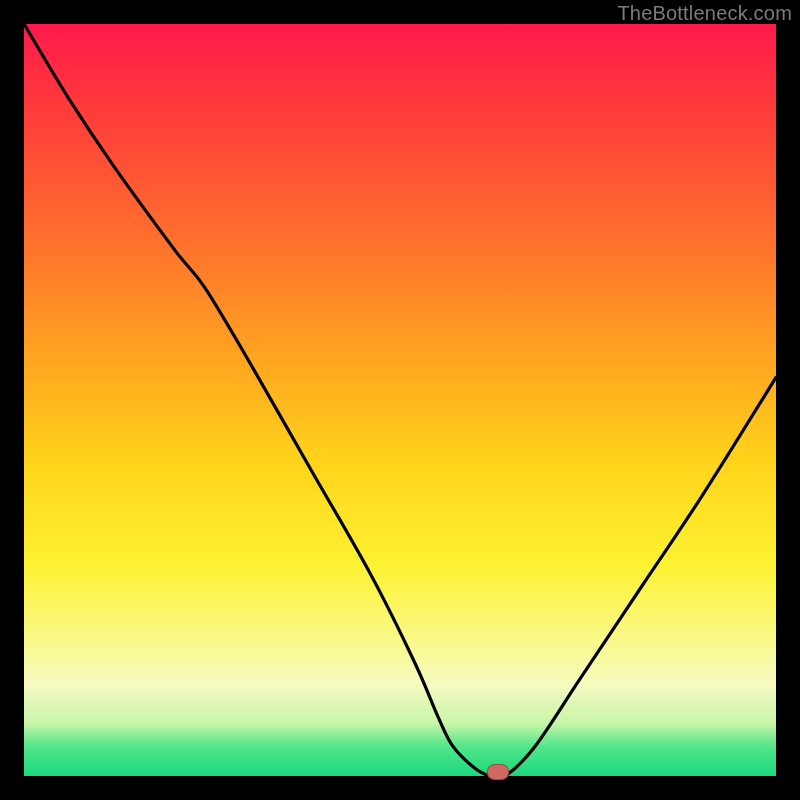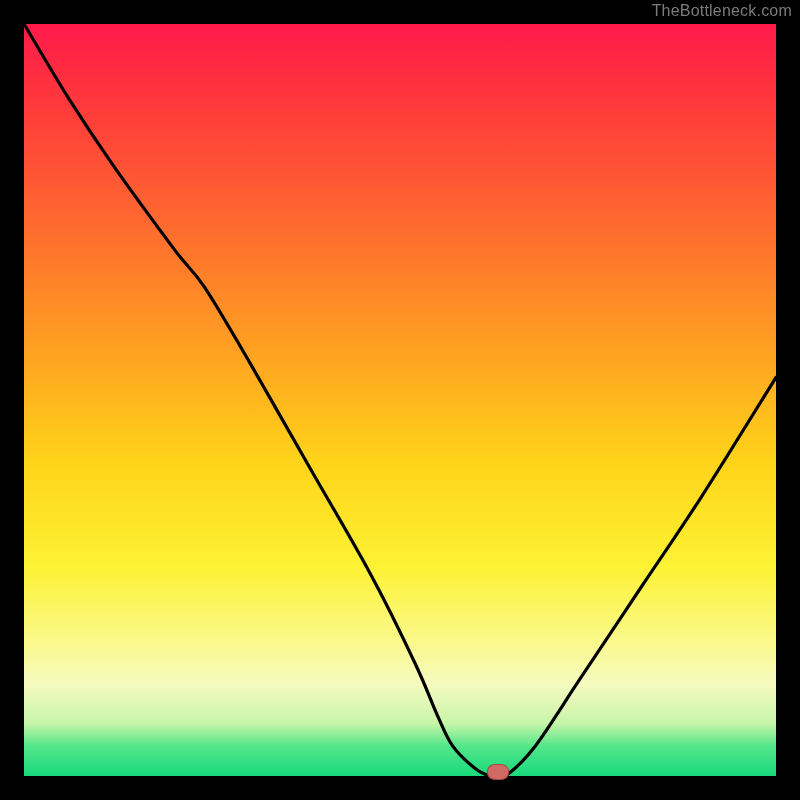--- a/index.html
+++ b/index.html
@@ -36,21 +36,21 @@
       #c8f5a8 93%,
       #54e68a 96%,
       #18d97c 100%
     );
   }
   .watermark {
     position: absolute;
     top: 2px;
     right: 8px;
     color: #7b7b7b;
-    font-size: 16px;
+    font-size: 20px;
     font-weight: 500;
     letter-spacing: 0.2px;
     user-select: none;
   }
   svg.curve {
     position: absolute;
     left: 0;
     top: 0;
     width: 100%;
     height: 100%;

